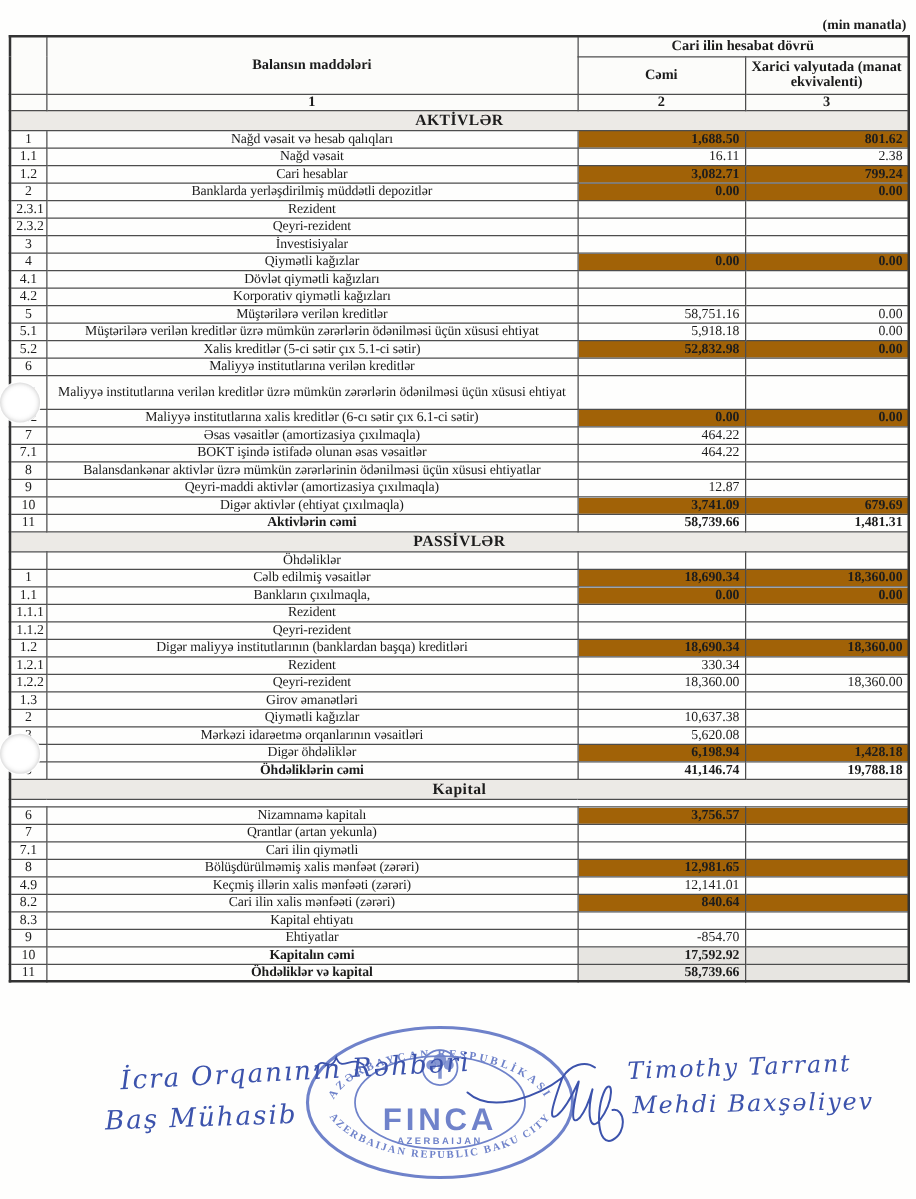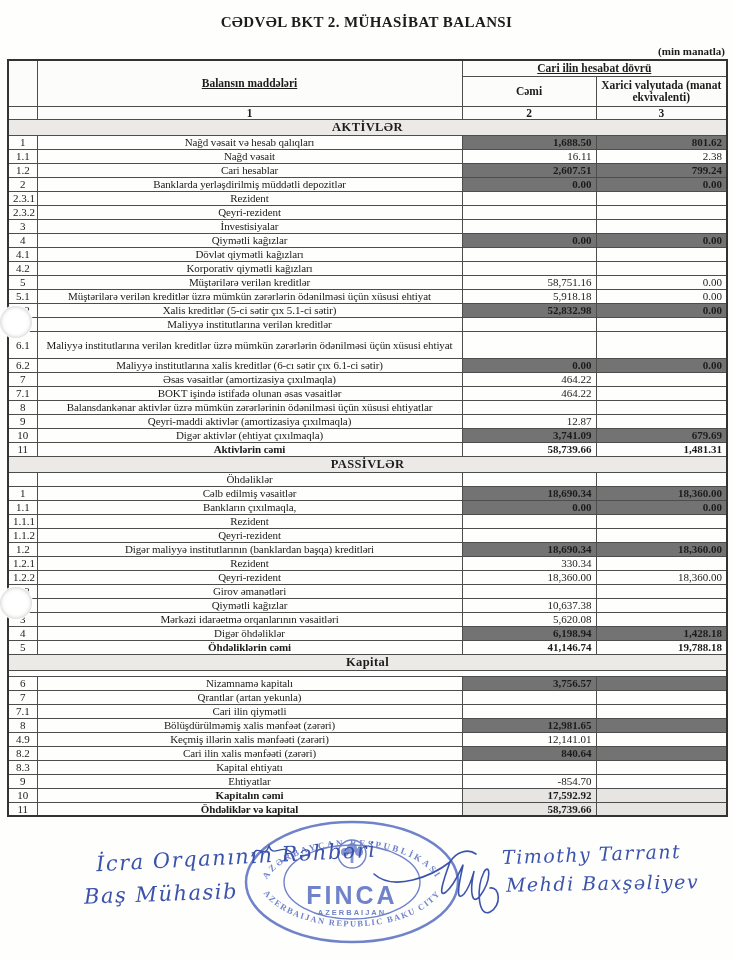--- a/index.html
+++ b/index.html
@@ -38,41 +38,41 @@
     overflow:hidden;
   }
   table.balance{border:2px solid #333;}
   .hdr{
     font-weight:bold;
     text-align:center;
     vertical-align:middle;
     font-size:11.5px;
     background:#fcfcfa;
   }
-  .h-row-a td{height:16px;text-decoration:underline;}
+  .h-row-a td{height:16px;}
   .h-row-b td{height:30px;line-height:12.5px;}
   .h-row-c td{height:13px;}
   .section-row td{
     background:#eceae6;
     font-weight:bold;
     text-align:center;
     font-size:12.5px;
     height:16px;
     letter-spacing:.4px;
     margin-top:48px;
   }
   .spacer-row td{height:6px;background:#fff;}
   .data-row td{height:14px;line-height:12px;}
   .cell-num{text-align:center;white-space:nowrap;}
   .cell-label{text-align:center;white-space:nowrap;letter-spacing:-.1px;}
   .data-row.tall .cell-label{white-space:normal;}
   .data-row.tall td{height:27px;}
   .cell-total,.cell-foreign{text-align:right;font-variant-numeric:tabular-nums;}
   .style-emphasis .cell-total,.style-emphasis .cell-foreign{
-    font-weight:bold;background:#737373;
+    font-weight:bold;background:#a16207;
   }
   .style-total .cell-label,.style-total .cell-total,.style-total .cell-foreign{
     font-weight:bold;
   }
   .style-total_shaded .cell-label{font-weight:bold;}
   .style-total_shaded .cell-total,.style-total_shaded .cell-foreign{
     font-weight:bold;background:#e7e5e1;
   }
   .style-subheader .cell-label{font-weight:normal;}
   .hole{
@@ -98,21 +98,20 @@
   .hw-right-2{left:506px;top:872px;font-size:19px;transform:rotate(-1deg);}
   .stamp-svg{position:absolute;left:240px;top:818px;opacity:.82;z-index:4;}
   .sig-svg{position:absolute;left:372px;top:832px;z-index:7;}
   .scribble-svg{position:absolute;left:250px;top:840px;z-index:7;}
 </style>
 </head>
 <body>
 
 <div class="page">
 
-  <div class="title">CƏDVƏL BKT 2. MÜHASİBAT BALANSI</div>
   <div class="unit-note">(min manatla)</div>
 
   <table class="balance">
     <colgroup>
       <col style="width:29px">
         <col style="width:425px">
         <col style="width:134px">
         <col style="width:131px">
     </colgroup>
     <thead>
@@ -144,21 +143,21 @@
         </tr>
         <tr class="data-row style-plain">
           <td class="cell-num">1.1</td>
           <td class="cell-label">Nağd vəsait</td>
           <td class="cell-total">16.11</td>
           <td class="cell-foreign">2.38</td>
         </tr>
         <tr class="data-row style-emphasis">
           <td class="cell-num">1.2</td>
           <td class="cell-label">Cari hesablar</td>
-          <td class="cell-total">2,607.51</td>
+          <td class="cell-total">3,082.71</td>
           <td class="cell-foreign">799.24</td>
         </tr>
         <tr class="data-row style-emphasis">
           <td class="cell-num">2</td>
           <td class="cell-label">Banklarda yerləşdirilmiş müddətli depozitlər</td>
           <td class="cell-total">0.00</td>
           <td class="cell-foreign">0.00</td>
         </tr>
         <tr class="data-row style-plain">
           <td class="cell-num">2.3.1</td>

